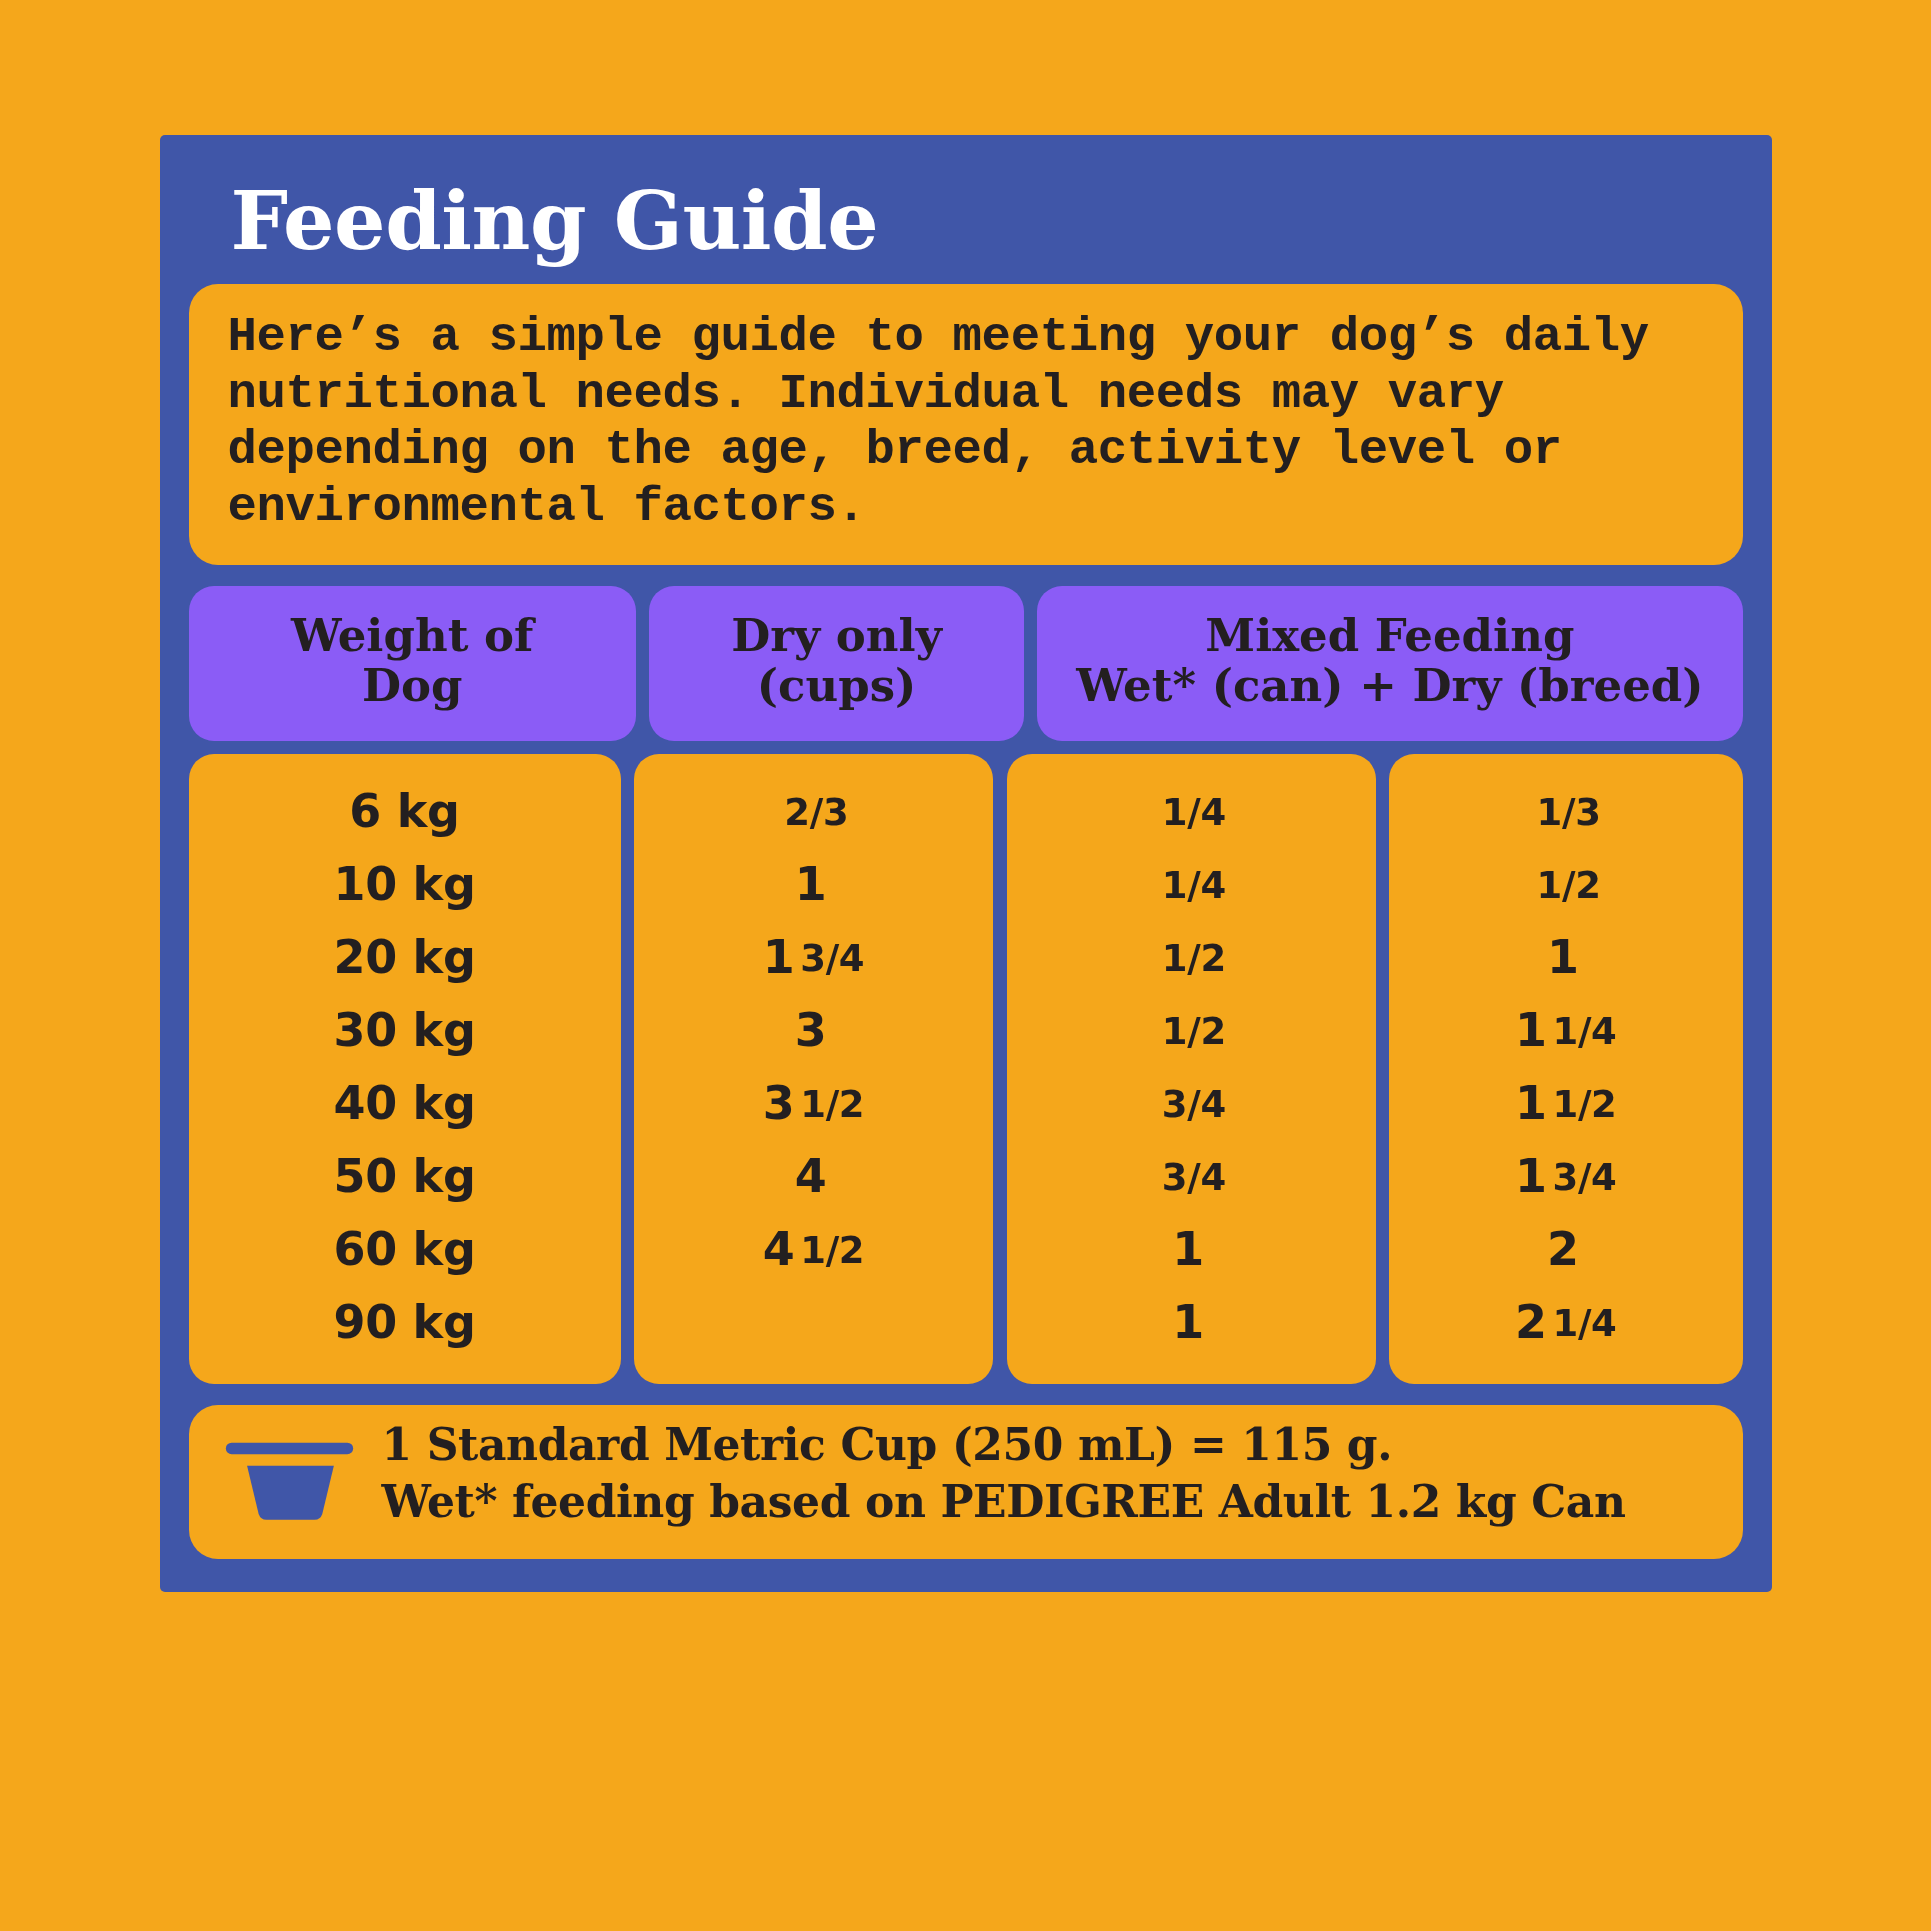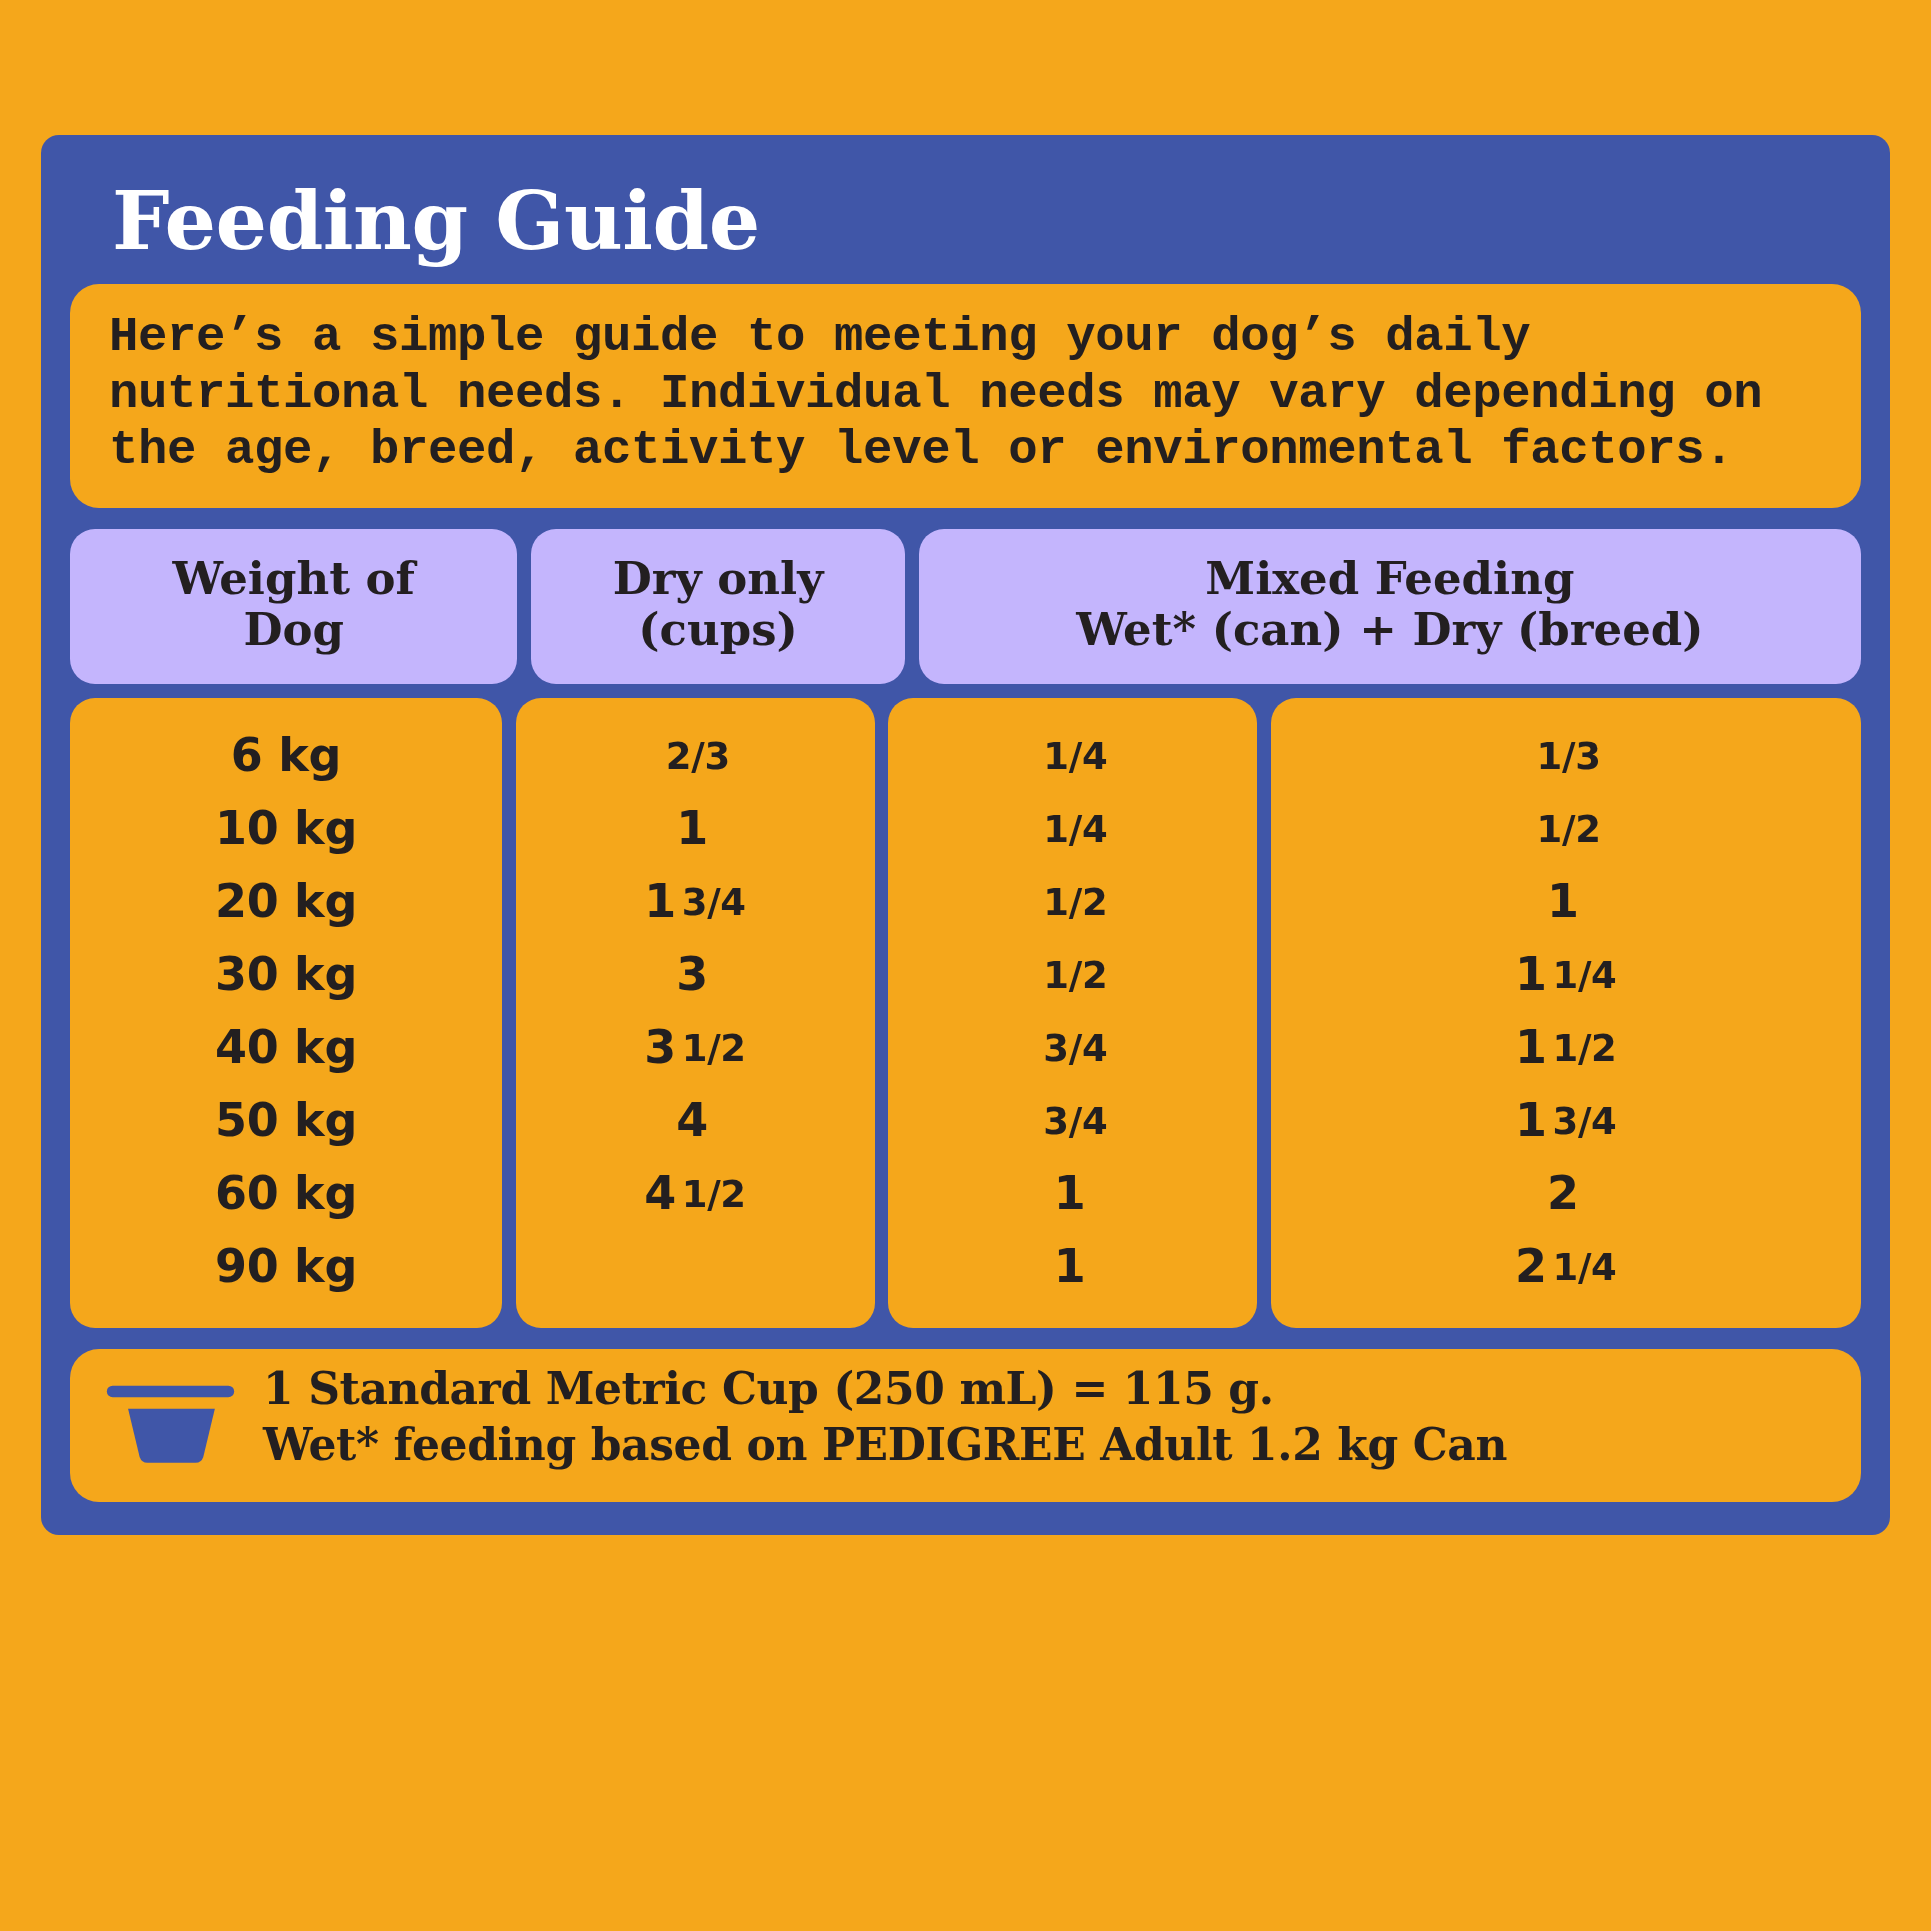--- a/index.html
+++ b/index.html
@@ -17,23 +17,23 @@
     width: 1931px;
     height: 1931px;
     background: #F5A71B;
     box-sizing: border-box;
     padding: 135px 46px 46px 46px;
     display: flex;
     flex-direction: column;
     align-items: center;
   }
   .panel {
-    width: 1849px;
+    width: 1612px;
     background: #4056A8;
-    border-radius: 18px;
+    border-radius: 5px;
     box-sizing: border-box;
     padding: 33px 29px 33px 29px;
   }
   .guide-title {
     color: #FFFFFF;
     font-family: "DejaVu Serif", serif;
     font-weight: bold;
     font-size: 81px;
     line-height: 1.05;
     letter-spacing: -0.5px;
@@ -51,21 +51,21 @@
     font-family: Liberation Mono, monospace;
   }
   .table-wrap {
     margin-top: 21px;
   }
   .thead {
     display: flex;
     gap: 13.5px;
   }
   .th {
-    background: #c4b5fd;
+    background: #8b5cf6;
     border-radius: 25px;
     color: #231F20;
     font-family: "DejaVu Serif", serif;
     font-weight: bold;
     font-size: 45px;
     line-height: 1.12;
     text-align: center;
     padding: 25px 7.7px 29px 7.7px;
     display: flex;
     align-items: center;

